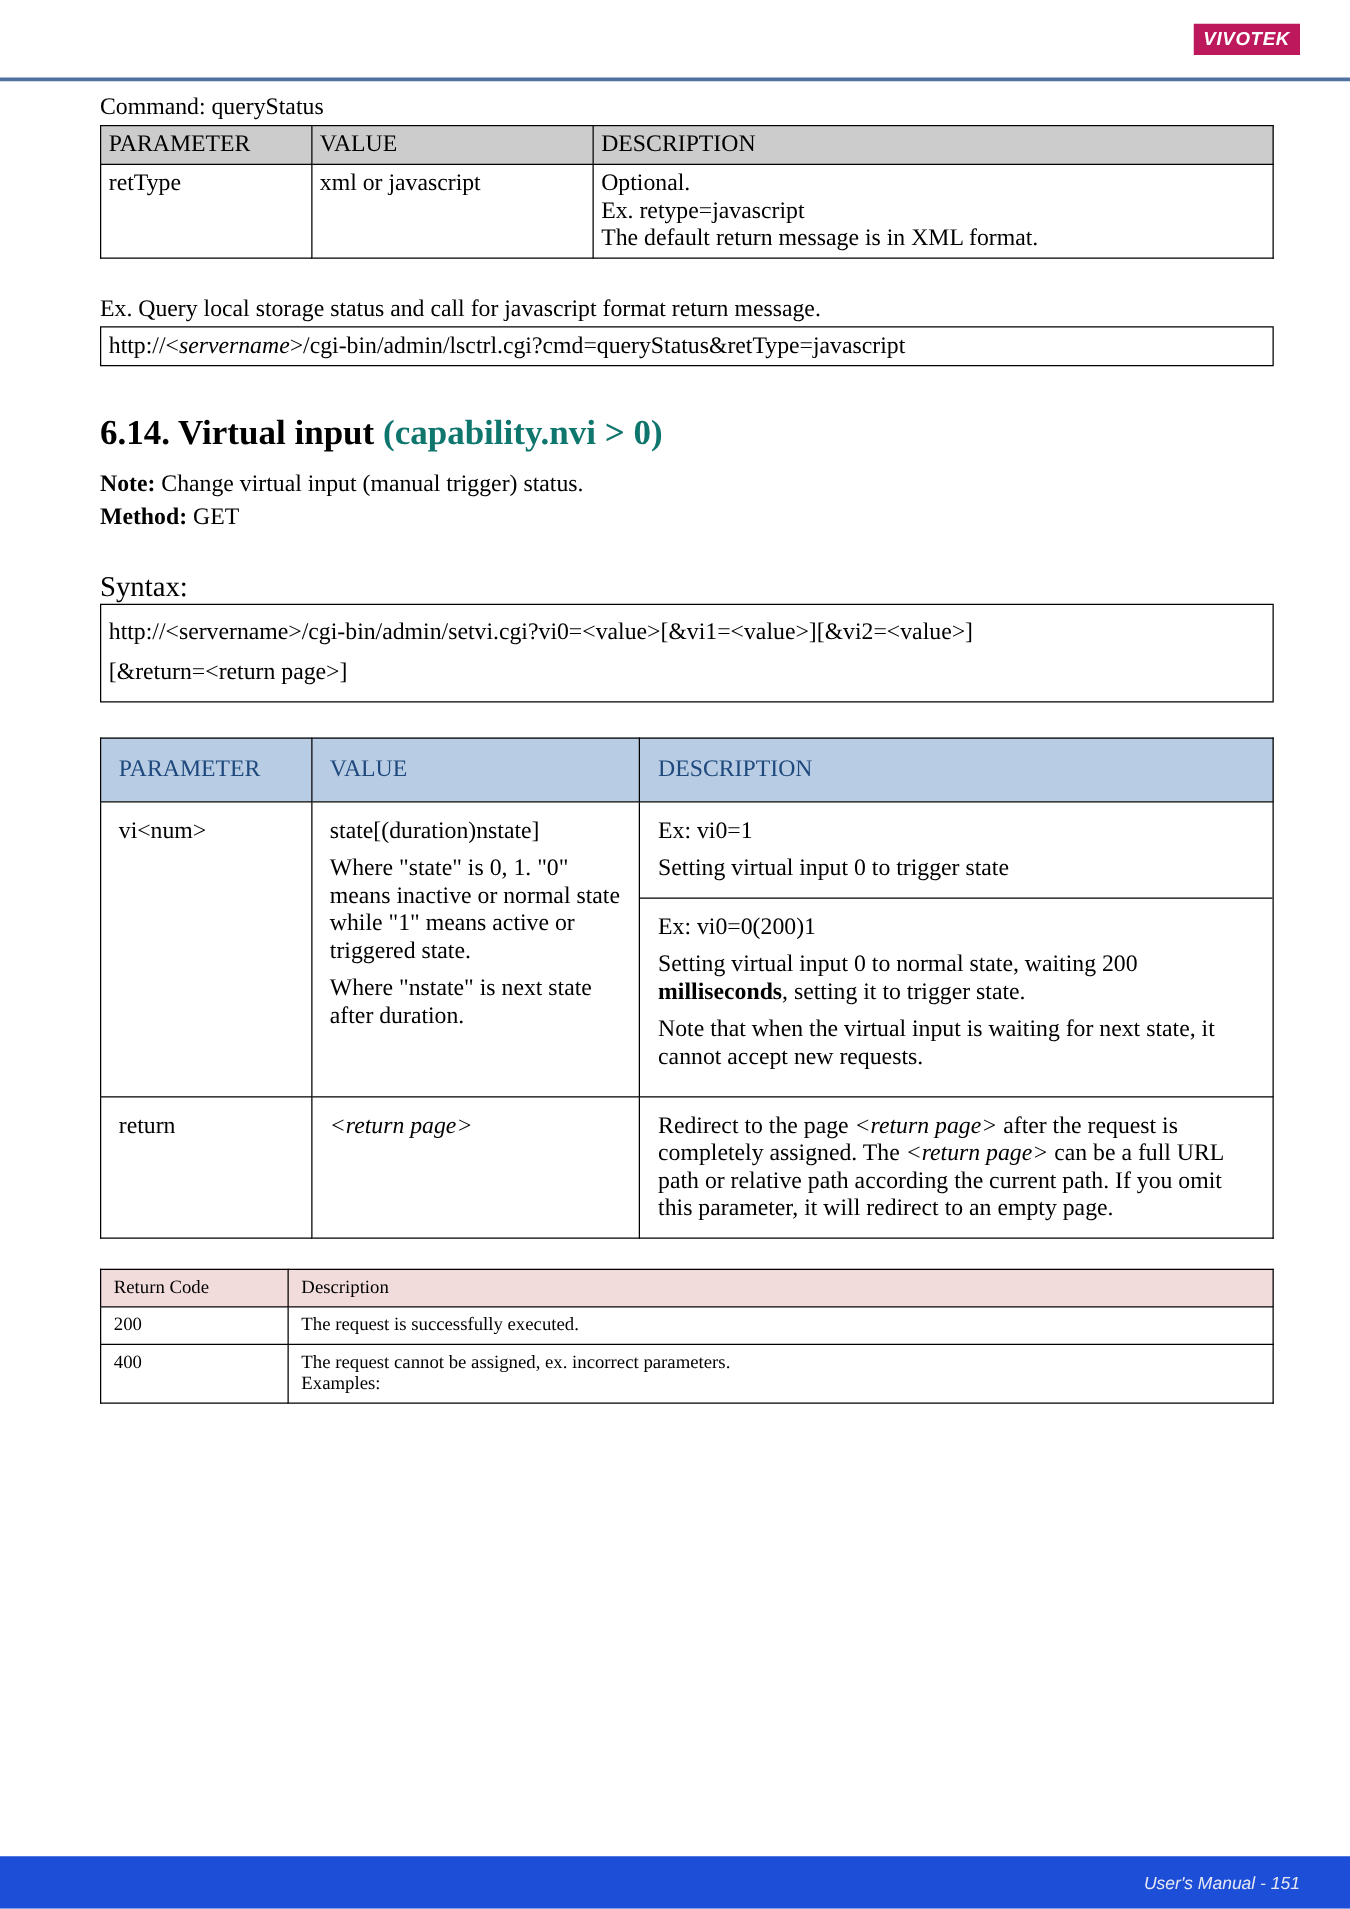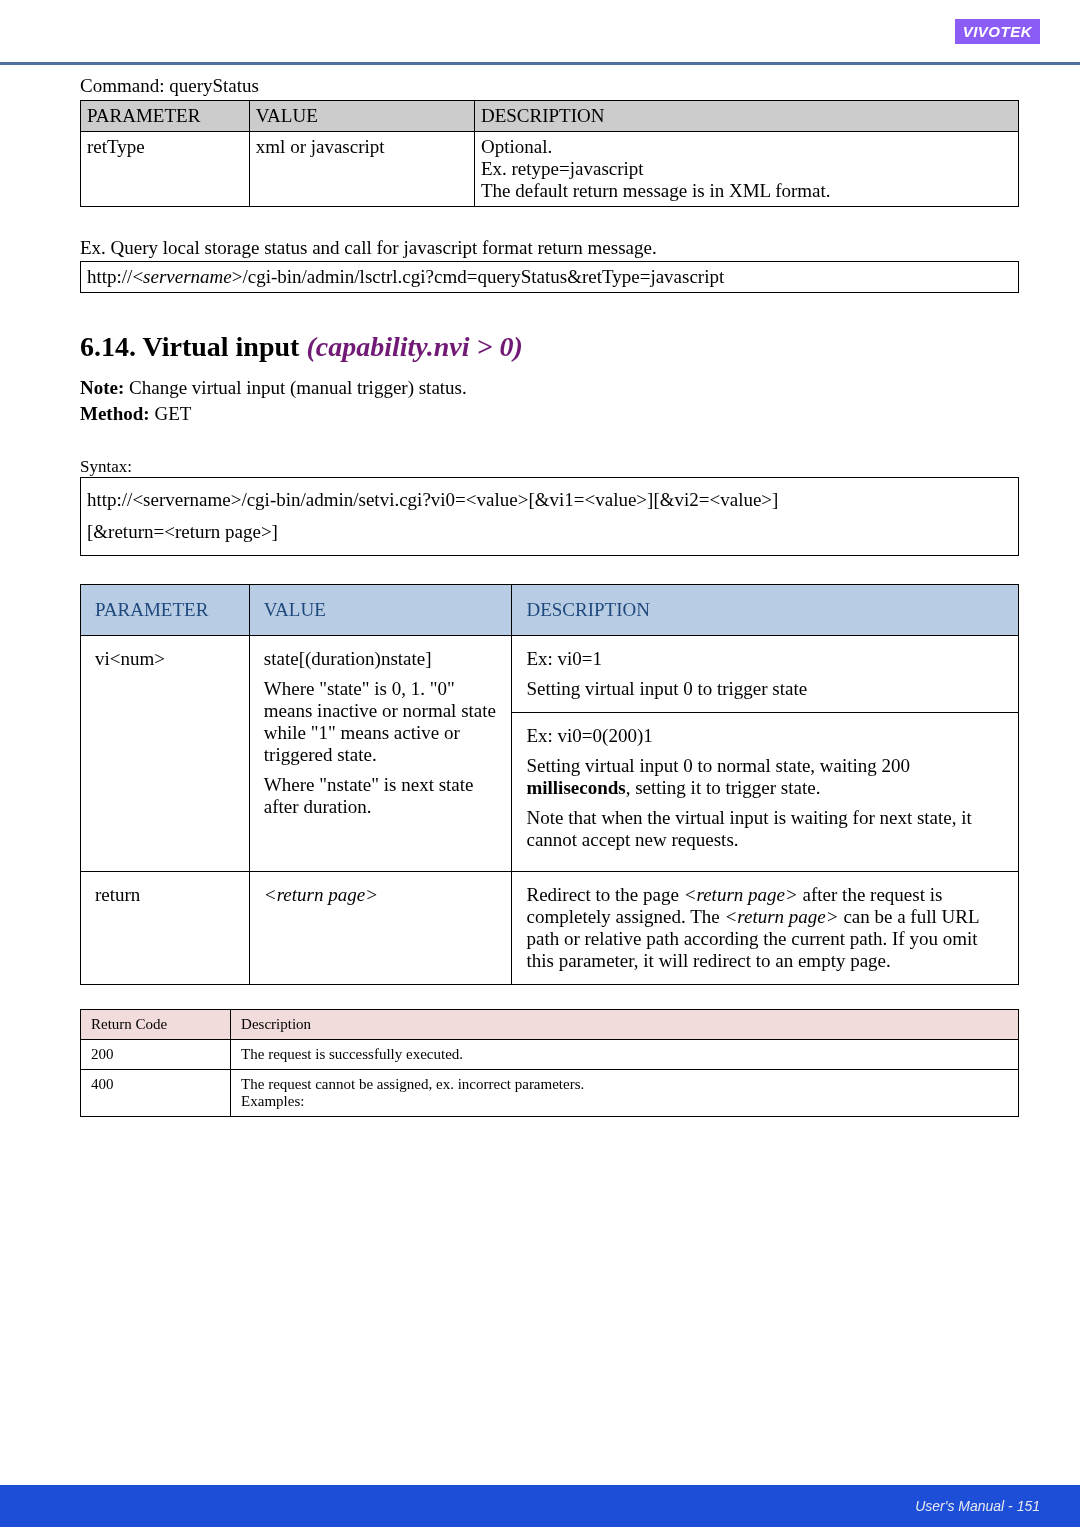--- a/index.html
+++ b/index.html
@@ -15,21 +15,21 @@
     .header-bar {
       height: 65px;
       border-bottom: 3px solid #5070a0;
       display: flex;
       justify-content: flex-end;
       align-items: center;
       padding-right: 40px;
     }
     .logo {
       color: #fff;
-      background: #8b5cf6;
+      background: #be185d;
       font-weight: bold;
       font-style: italic;
       font-size: 15px;
       padding: 4px 8px;
       font-family: Arial, sans-serif;
       letter-spacing: 0.5px;
     }
     .content {
       padding: 10px 61px 0 80px;
     }
@@ -57,24 +57,24 @@
       padding: 4px 6px;
       font-size: 19px;
       margin-top: 2px;
     }
     .section-title {
       font-size: 28px;
       font-weight: bold;
       margin-top: 38px;
       margin-bottom: 14px;
     }
-    .section-title .red { color: #701a75; font-style: italic; }
+    .section-title .red { color: #0f766e; }
     .note-line, .method-line { font-size: 19px; margin-bottom: 4px; }
     .bold { font-weight: bold; }
-    .syntax-label { margin-top: 32px; font-size: 17px; }
+    .syntax-label { margin-top: 32px; font-size: 23px; }
     .syntax-box {
       border: 1px solid #000;
       padding: 6px;
       font-size: 19px;
       line-height: 1.7;
     }
     table.t2 {
       margin-top: 28px;
       width: 100%;
     }

